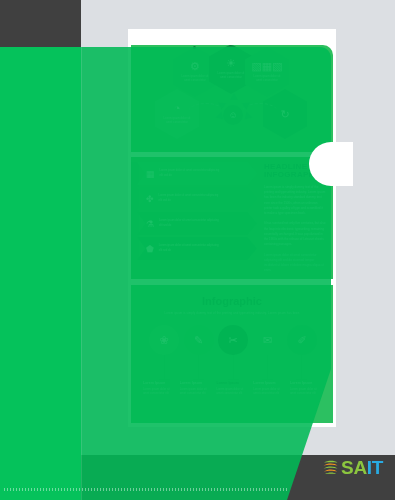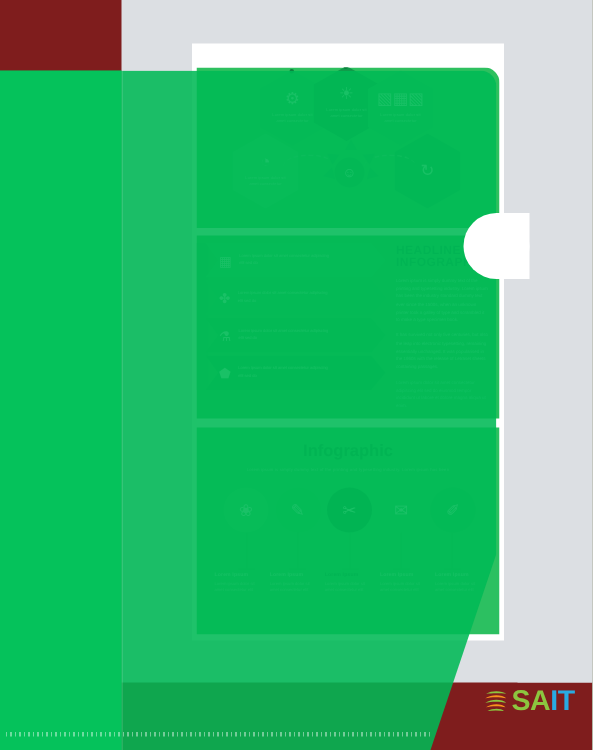--- a/index.html
+++ b/index.html
@@ -1,18 +1,18 @@
 <!DOCTYPE html>
 <html><head>
 <meta charset="utf-8">
 <style>
   html,body{margin:0;padding:0;background:#ffffff;}
   body{width:395px;height:500px;position:relative;overflow:hidden;
        font-family:"Liberation Sans",sans-serif;}
-  .stage{position:absolute;inset:0;background:#7f1d1d;}
+  .stage{position:absolute;inset:0;background:#404040;}
 
   
   .grey-panel{position:absolute;left:81px;top:0;width:314px;height:455px;background:#dcdfe3;}
   .grey-panel-2{position:absolute;left:345px;top:0;width:50px;height:455px;background:#dcdfe3;}
 
   
   .sheet{position:absolute;left:128px;top:29px;width:208px;height:398px;background:#ffffff;}
 
   
   .brochure{position:absolute;left:131px;top:45px;width:202px;height:378px;overflow:hidden;}

